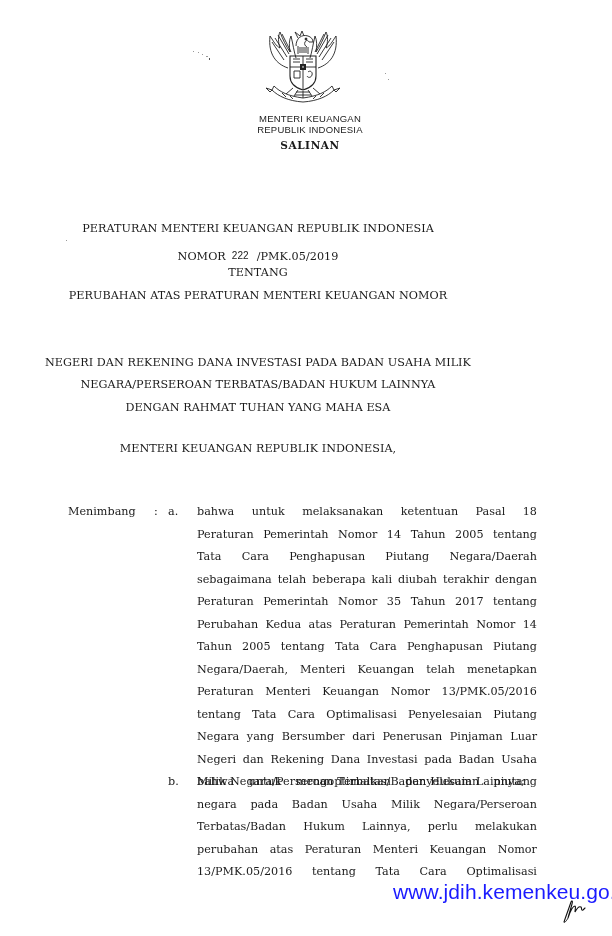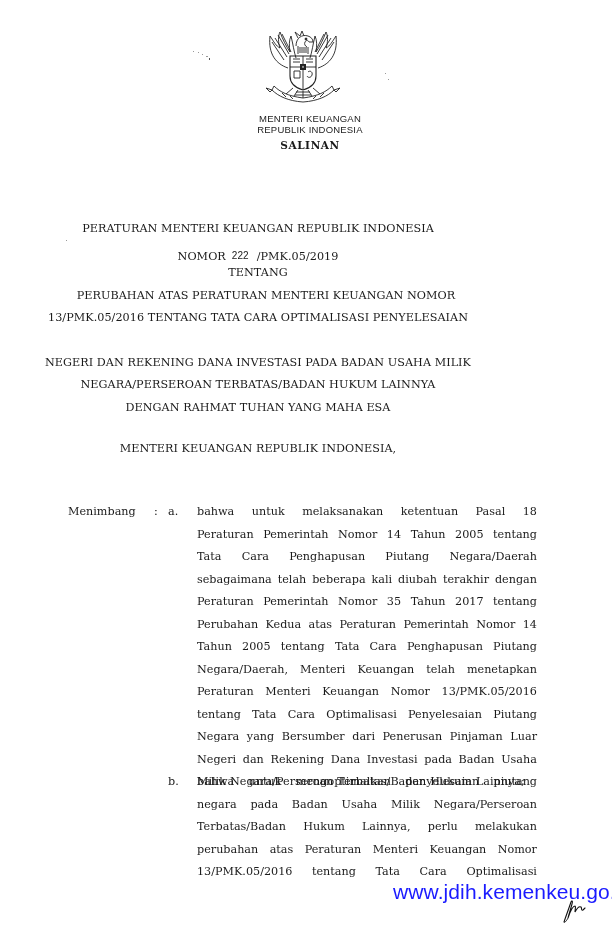--- a/index.html
+++ b/index.html
@@ -167,22 +167,21 @@
 
   <div class="ministry l1">MENTERI KEUANGAN</div>
   <div class="ministry l2">REPUBLIK INDONESIA</div>
   <div class="salinan">SALINAN</div>
 
   <div class="title-line" style="top:222px;">PERATURAN MENTERI KEUANGAN REPUBLIK INDONESIA</div>
   <div class="title-line" style="top:244px;margin-top:6px;">
     <span>NOMOR</span><span class="nomor-num">222</span><span>/PMK.05/2019</span>
   </div>
   <div class="title-line" style="top:266px;">TENTANG</div>
-  <div class="title-line" style="top:289px;margin-left:8px;">PERUBAHAN ATAS PERATURAN MENTERI KEUANGAN NOMOR</div>
-  <div class="title-line" style="top:311px;">13/PMK.05/2016 TENTANG TATA CARA OPTIMALISASI PENYELESAIAN</div>
+  <div class="title-line" style="top:289px;">PERUBAHAN ATAS PERATURAN MENTERI KEUANGAN NOMOR</div>
   <div class="title-line" style="top:356px;">NEGERI DAN REKENING DANA INVESTASI PADA BADAN USAHA MILIK</div>
   <div class="title-line" style="top:378px;">NEGARA/PERSEROAN TERBATAS/BADAN HUKUM LAINNYA</div>
 
   <div class="title-line" style="top:401px;">DENGAN RAHMAT TUHAN YANG MAHA ESA</div>
   <div class="title-line" style="top:442px;">MENTERI KEUANGAN REPUBLIK INDONESIA,</div>
 
   <div>
     <div class="menimbang-label" style="top:505px;">Menimbang</div>
     <div class="colon" style="top:505px;">:</div>
 

